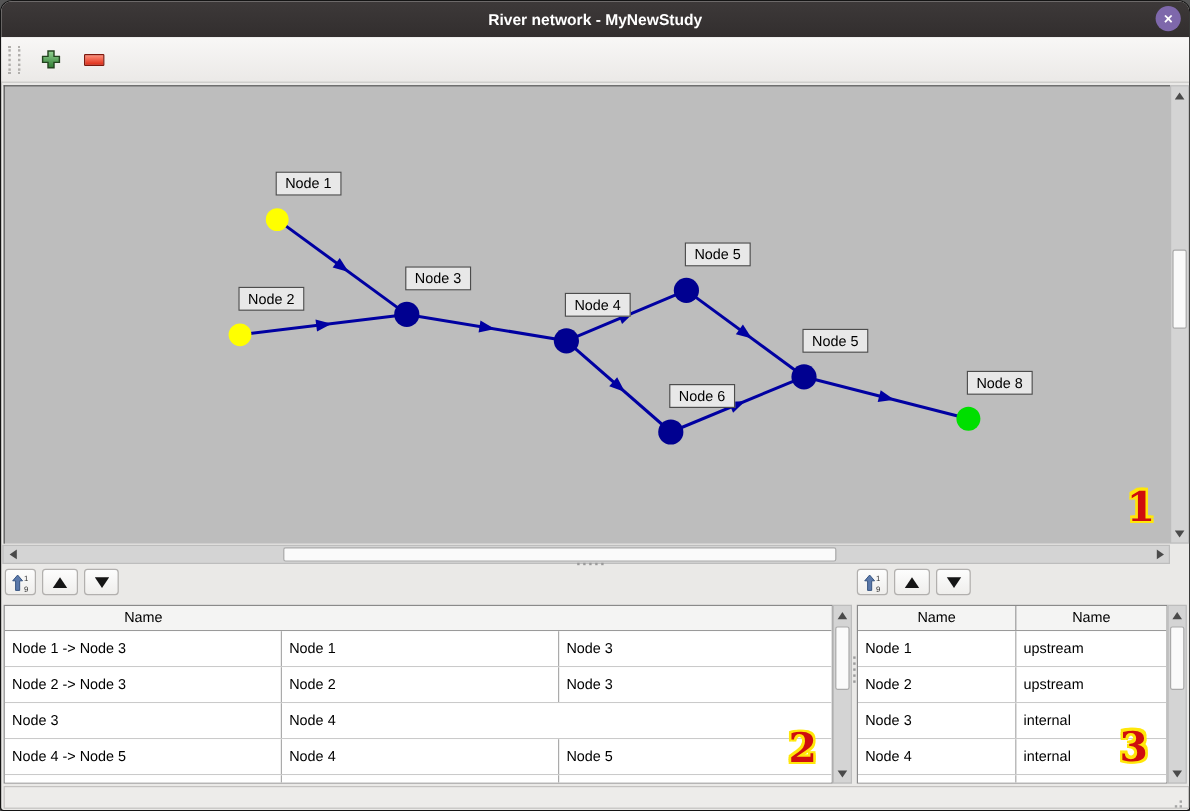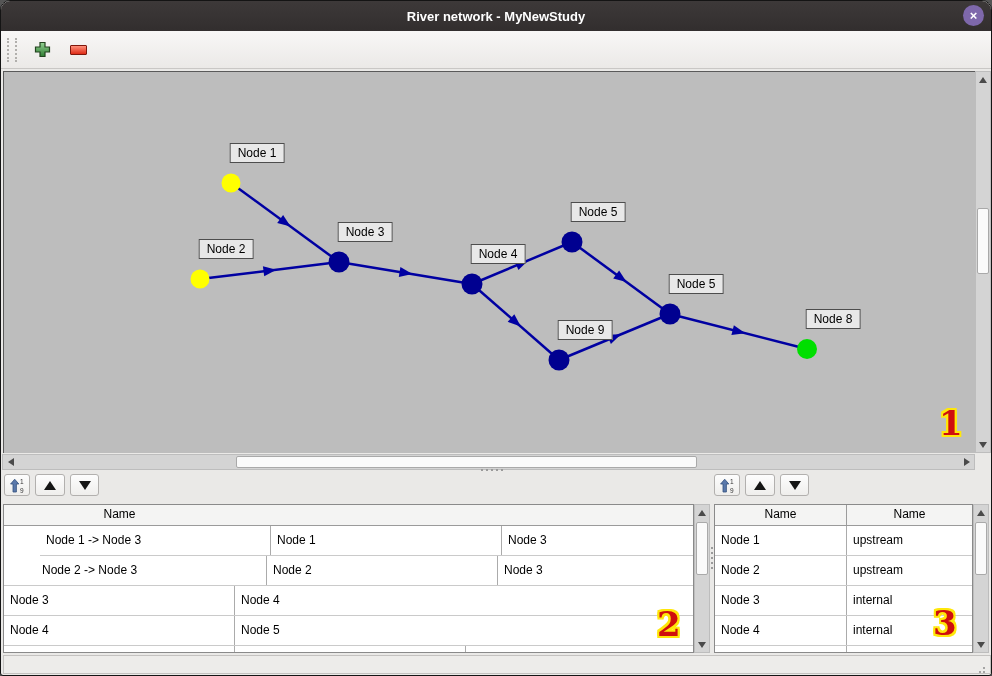--- a/index.html
+++ b/index.html
@@ -122,21 +122,21 @@
         <circle cx="568" cy="170" r="10.5" fill="#000090"></circle>
         <circle cx="555" cy="288" r="10.5" fill="#000090"></circle>
         <circle cx="666" cy="242" r="10.5" fill="#000090"></circle>
         <circle cx="803" cy="277" r="10" fill="#00df00"></circle>
       </svg>
   <div class="node-label" style="left: 253px; top: 81px;">Node 1</div>
       <div class="node-label" style="left: 222px; top: 177px;">Node 2</div>
       <div class="node-label" style="left: 361px; top: 160px;">Node 3</div>
       <div class="node-label" style="left: 494px; top: 182px;">Node 4</div>
       <div class="node-label" style="left: 594px; top: 140px;">Node 5</div>
-      <div class="node-label" style="left: 581px; top: 258px;">Node 9</div>
+      <div class="node-label" style="left: 581px; top: 258px;">Node 6</div>
       <div class="node-label" style="left: 692px; top: 212px;">Node 5</div>
       <div class="node-label" style="left: 829px; top: 247px;">Node 8</div>
     </div>
 
   <div class="sbar v" style="left:974px;top:70px;width:16px;height:382px;">
     <div class="sbtn" style="top:0;">
         <div class="tri up"></div>
       </div>
     <div class="sthumb" style="top:136px;height:66px;"></div>
     <div class="sbtn" style="bottom:0;">
@@ -181,35 +181,36 @@
     <div class="btri up"></div>
   </div>
   <div class="tbtn" style="left:779px;top:473px;width:29px;">
     <div class="btri down"></div>
   </div>
 
   <div class="dtable" style="left:2px;top:503px;width:691px;height:149px;">
     <div class="thead" style="grid-template-columns:231px 231px auto;">
       <div class="th">Name</div>
     </div>
-    <div class="trow" style="grid-template-columns:231px 231px auto;margin-left:36px;">
+    <div class="trow" style="grid-template-columns:231px 231px auto;">
       <div class="td">Node 1 -&gt; Node 3</div>
       <div class="td">Node 1</div>
       <div class="td">Node 3</div>
     </div>
-    <div class="trow" style="grid-template-columns:231px 231px auto;padding-left:32px;">
+    <div class="trow" style="grid-template-columns:231px 231px auto;">
       <div class="td">Node 2 -&gt; Node 3</div>
       <div class="td">Node 2</div>
       <div class="td">Node 3</div>
     </div>
     <div class="trow" style="grid-template-columns:231px 231px auto;">
       <div class="td">Node 3</div>
       <div class="td">Node 4</div>
     </div>
     <div class="trow" style="grid-template-columns:231px 231px auto;">
+      <div class="td">Node 4 -&gt; Node 5</div>
       <div class="td">Node 4</div>
       <div class="td">Node 5</div>
     </div>
     <div class="trow partial" style="grid-template-columns:231px 231px auto;">
       <div class="td"></div>
       <div class="td"></div>
       <div class="td"></div>
     </div>
   </div>
 

